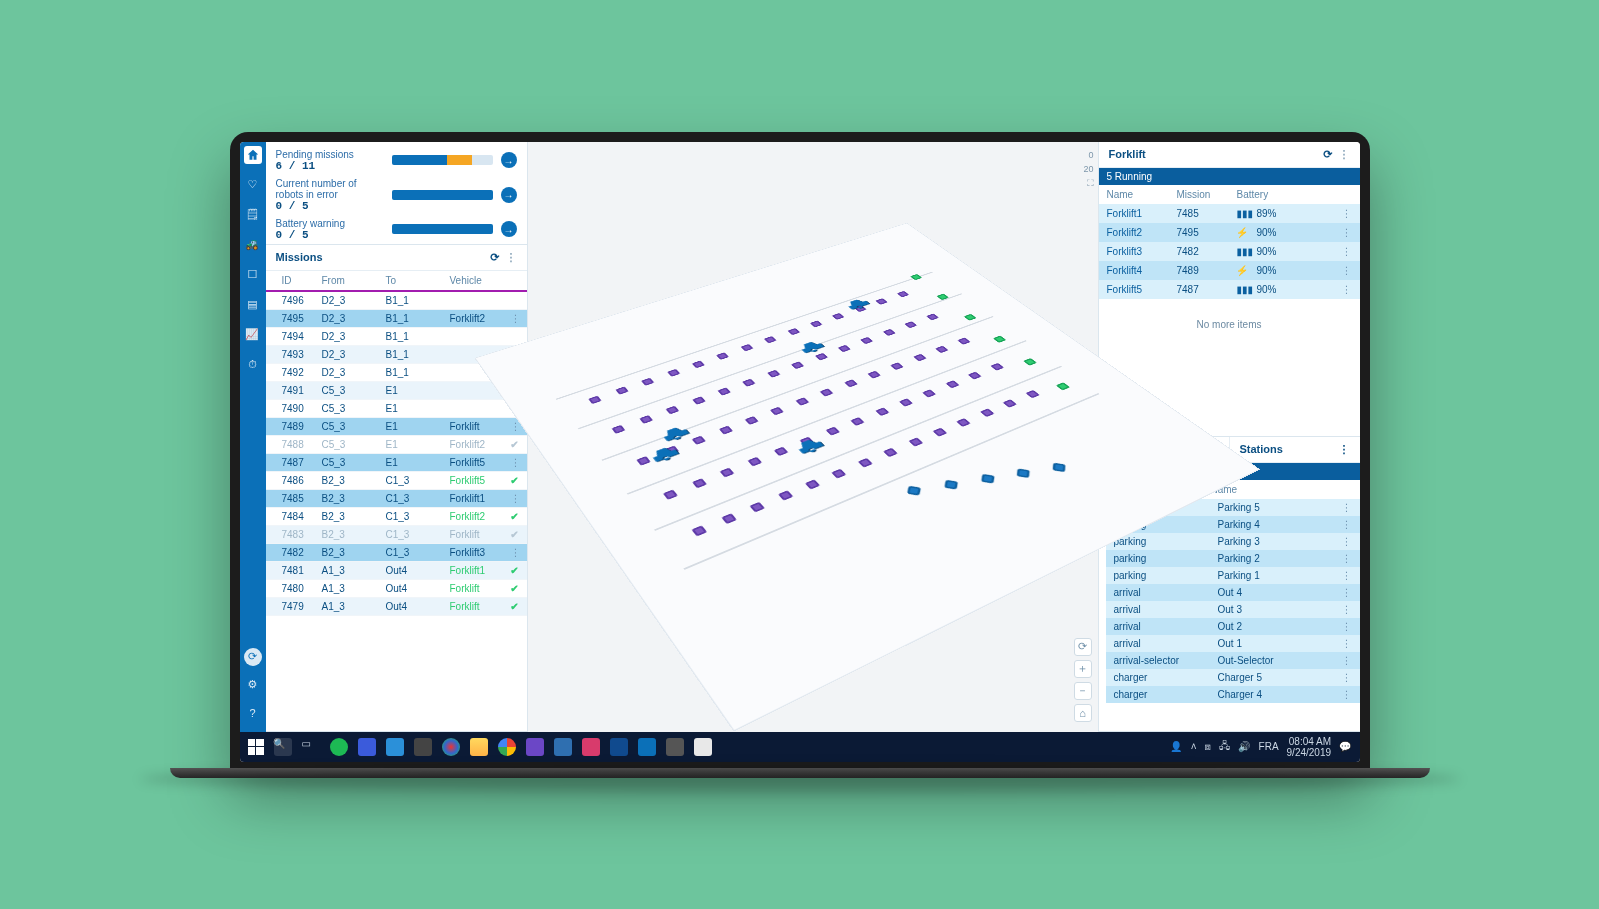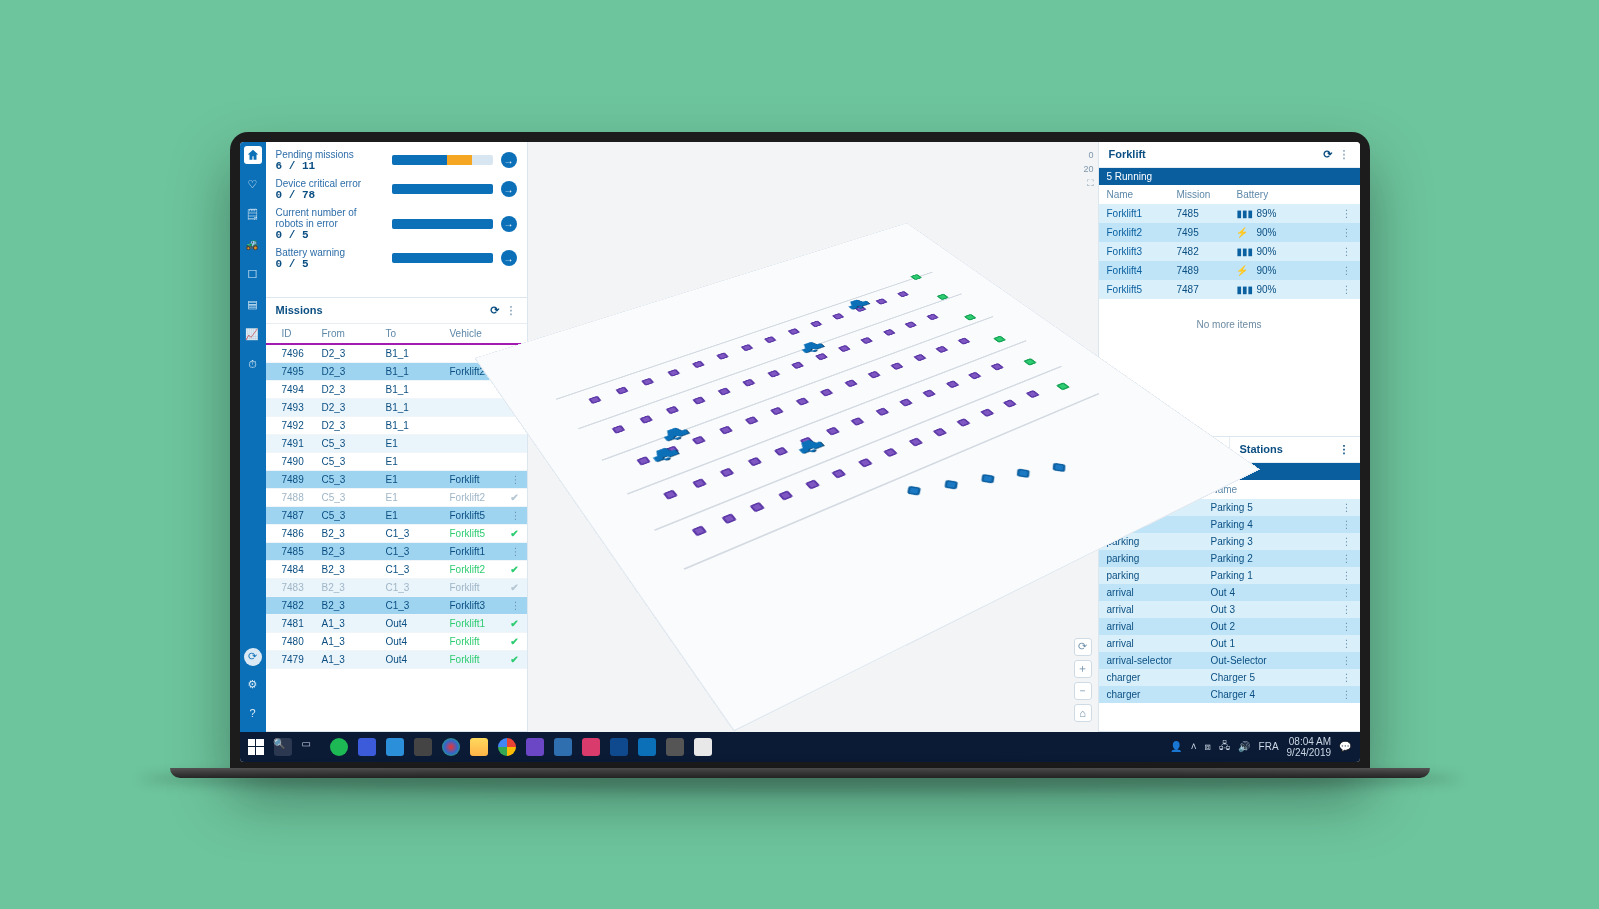--- a/index.html
+++ b/index.html
@@ -59,21 +59,21 @@
   .panel{ background:#fff; display:flex; flex-direction:column; border-bottom:1px solid #dbe6ee;}
   .panel-header{
     display:flex; align-items:center; padding:6px 10px; font-weight:700; color:var(--text);
     border-bottom:1px solid #e6eef4;
   }
   .panel-header .title{ flex:1;}
   .panel-header .dots, .col-band .dots, .row .dots{ color:#8ea8bc; cursor:pointer;}
   .dots::before{ content:"\22EE"; }
 
   
-  .status-body{ padding:4px 10px 24px;}
+  .status-body{ padding:4px 10px 0;}
   .stat{ display:flex; align-items:center; gap:8px; padding:3px 0;}
   .stat-text{ width:108px; font-size:10px;}
   .stat-text .label{ display:block; color:#2d6da8; font-size:10px;}
   .stat-text .value{ display:block; font-weight:700; font-size:11px; color:var(--text);font-family:Liberation Mono, monospace;}
   .bar{ flex:1; height:10px; background:#d8e6f1; border-radius:2px; position:relative; overflow:hidden;}
   .bar-fill{ position:absolute; top:0; left:0; bottom:0; background:var(--brand);}
   .bar-fill2{ position:absolute; top:0; bottom:0; background:var(--accent-orange);}
   .stat-icon{ width:16px; height:16px; border-radius:50%; background:var(--brand);
     display:flex; align-items:center; justify-content:center; color:#fff; font-size:10px; cursor:pointer;}
   .stat-icon.warn{ background:var(--accent-orange);}
@@ -185,31 +185,20 @@
       <div class="panel" style="flex:0 0 auto;">
         <div class="status-body" id="status-body">
                 <div class="stat">
     <div class="stat-text">
       <span class="label">Pending missions</span>
       <span class="value">6 / 11</span>
     </div>
     <div class="bar">
       <div class="bar-fill" style="width:55%"></div>
       <div class="bar-fill2" style="left:55%;width:25%"></div>
-    </div>
-    <div class="stat-icon "></div>
-                </div>
-                <div class="stat">
-    <div class="stat-text">
-      <span class="label">Device critical error</span>
-      <span class="value">0 / 78</span>
-    </div>
-    <div class="bar">
-      <div class="bar-fill" style="width:100%"></div>
-
     </div>
     <div class="stat-icon "></div>
                 </div>
                 <div class="stat">
     <div class="stat-text">
       <span class="label">Current number of robots in error</span>
       <span class="value">0 / 5</span>
     </div>
     <div class="bar">
       <div class="bar-fill" style="width:100%"></div>
@@ -577,21 +566,21 @@
           <div class="tab">
             <span>Stations</span>
             <span class="dots" style="margin-left:auto;"></span>
           </div>
         </div>
         <div class="band">78 Online</div>
         <div class="dev-head">
           <span class="t">Type</span>
           <span>Name</span>
         </div>
-        <div id="dev-body" style="overflow:auto;">
+        <div id="dev-body" style="overflow:auto;padding-left:7px;">
                 <div class="drow">
     <span class="t">parking</span>
     <span class="n">Parking 5</span>
     <span class="row-dots"></span>
                 </div>
                 <div class="drow">
     <span class="t">parking</span>
     <span class="n">Parking 4</span>
     <span class="row-dots"></span>
                 </div>

